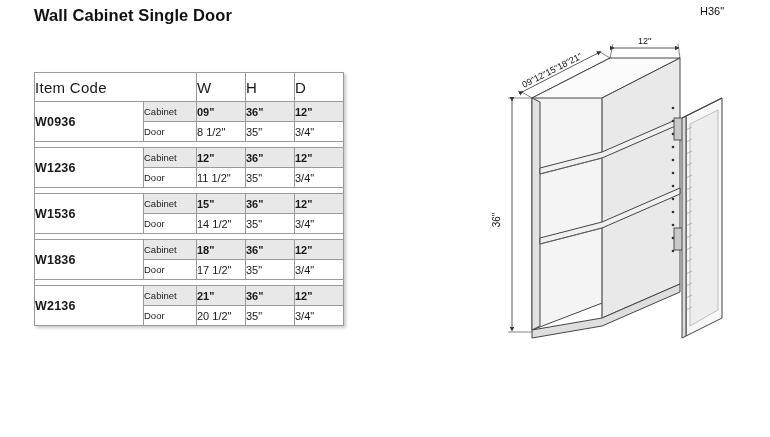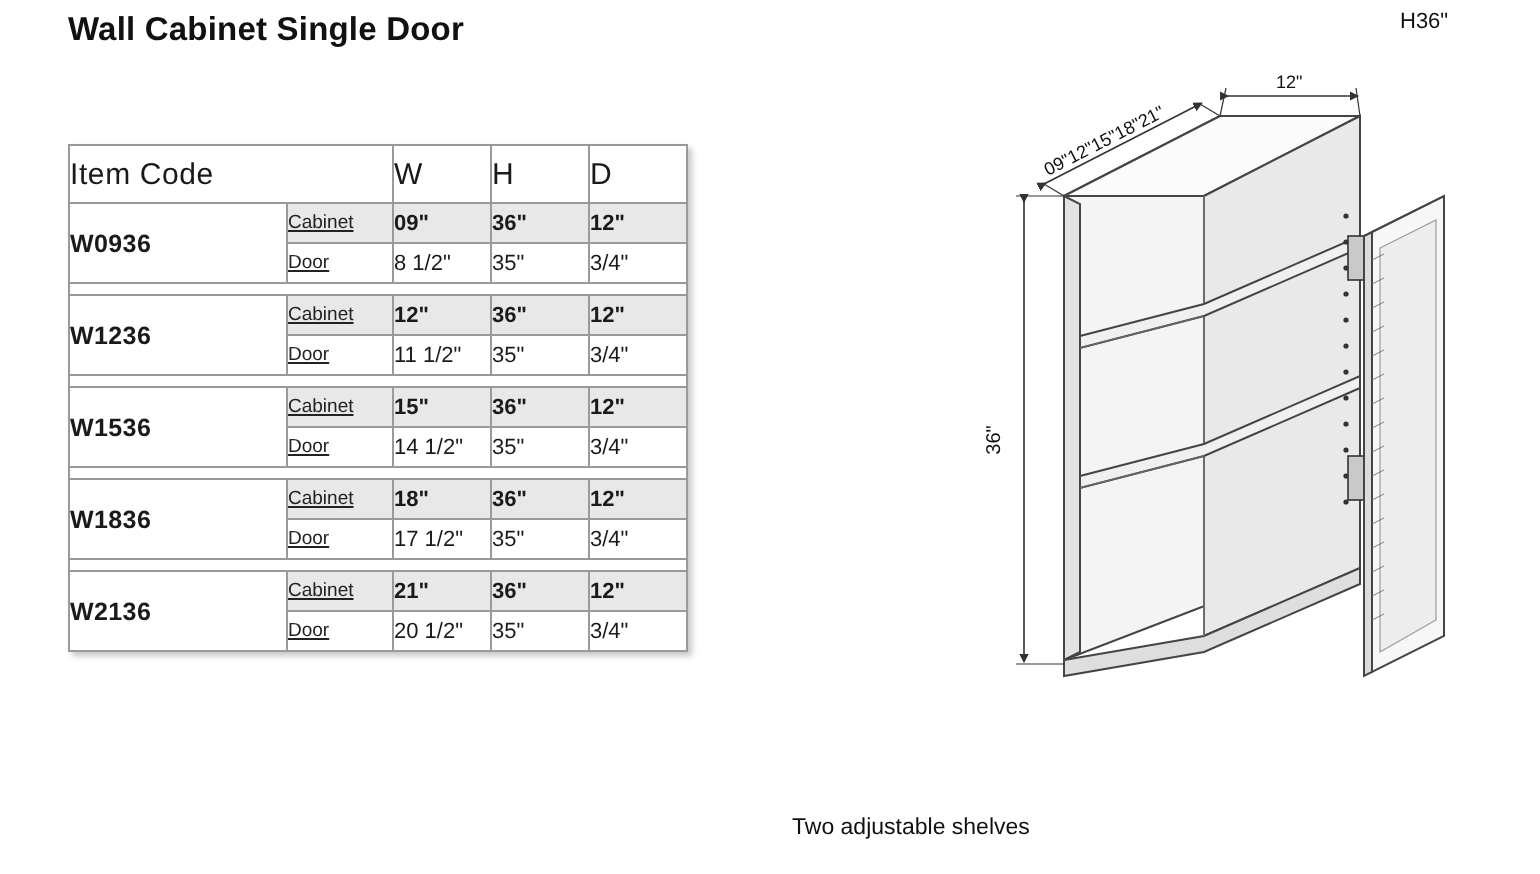--- a/index.html
+++ b/index.html
@@ -71,21 +71,20 @@
     width: 108px;
     font-size: 12.5px;
     font-weight: bold;
     letter-spacing: .2px;
   }
   .sub-cell {
     width: 52px;
     height: 19px;
     font-size: 9.5px;
     color: #222;
-    text-decoration: underline;
   }
   .sub-cell.cabinet {
     background: #e8e8e8;
   }
   .val {
     width: 48px;
     height: 19px;
     font-size: 11px;
     font-weight: bold;
   }
@@ -318,15 +317,14 @@
       <line x1="210" y1="58" x2="208" y2="44" stroke="#333" stroke-width="0.6"></line>
       <text class="dimtext" x="168" y="44">12"</text>
 
       <line x1="42" y1="100" x2="42" y2="330" stroke="#333" stroke-width="0.8" marker-start="url(#arr)" marker-end="url(#arr)"></line>
       <line x1="62" y1="98" x2="38" y2="98" stroke="#333" stroke-width="0.6"></line>
       <line x1="62" y1="332" x2="38" y2="332" stroke="#333" stroke-width="0.6"></line>
       <text class="dimtext-36" x="30" y="220" transform="rotate(-90 30 220)" text-anchor="middle">36"</text>
     </svg>
   </div>
 
-  <div class="caption">Two adjustable shelves</div>
 
 </div>
 
 </body></html>

